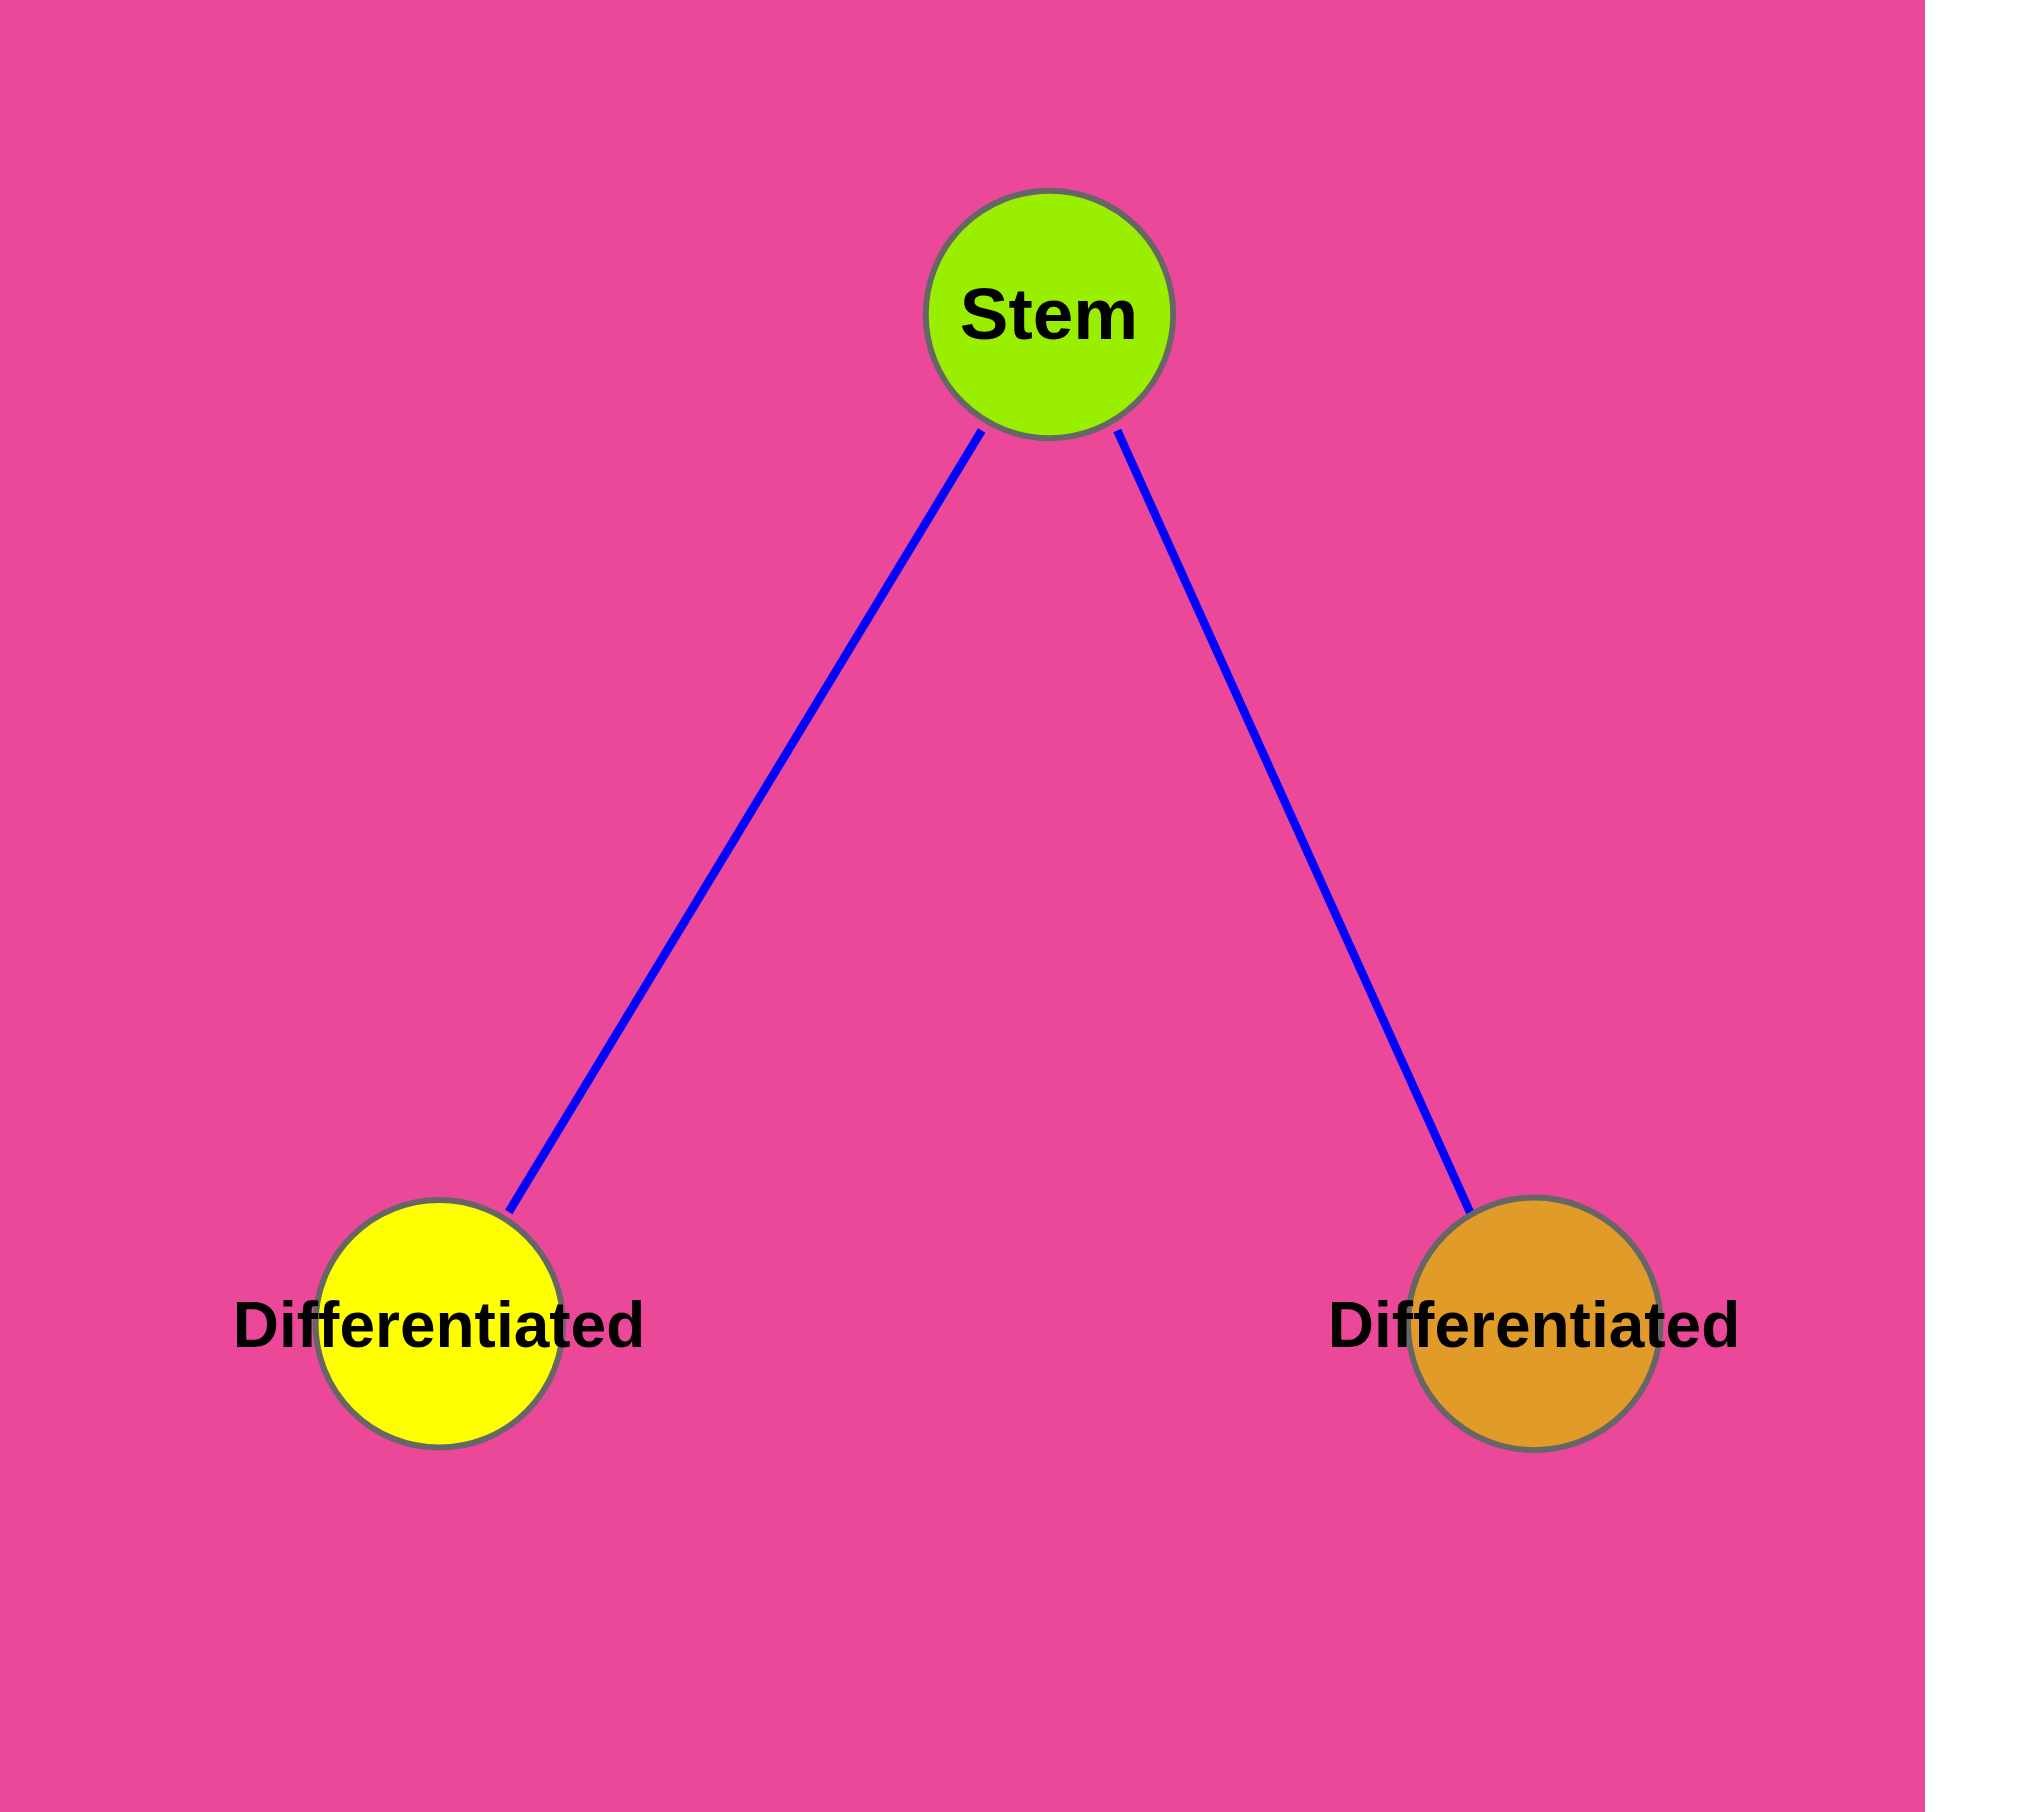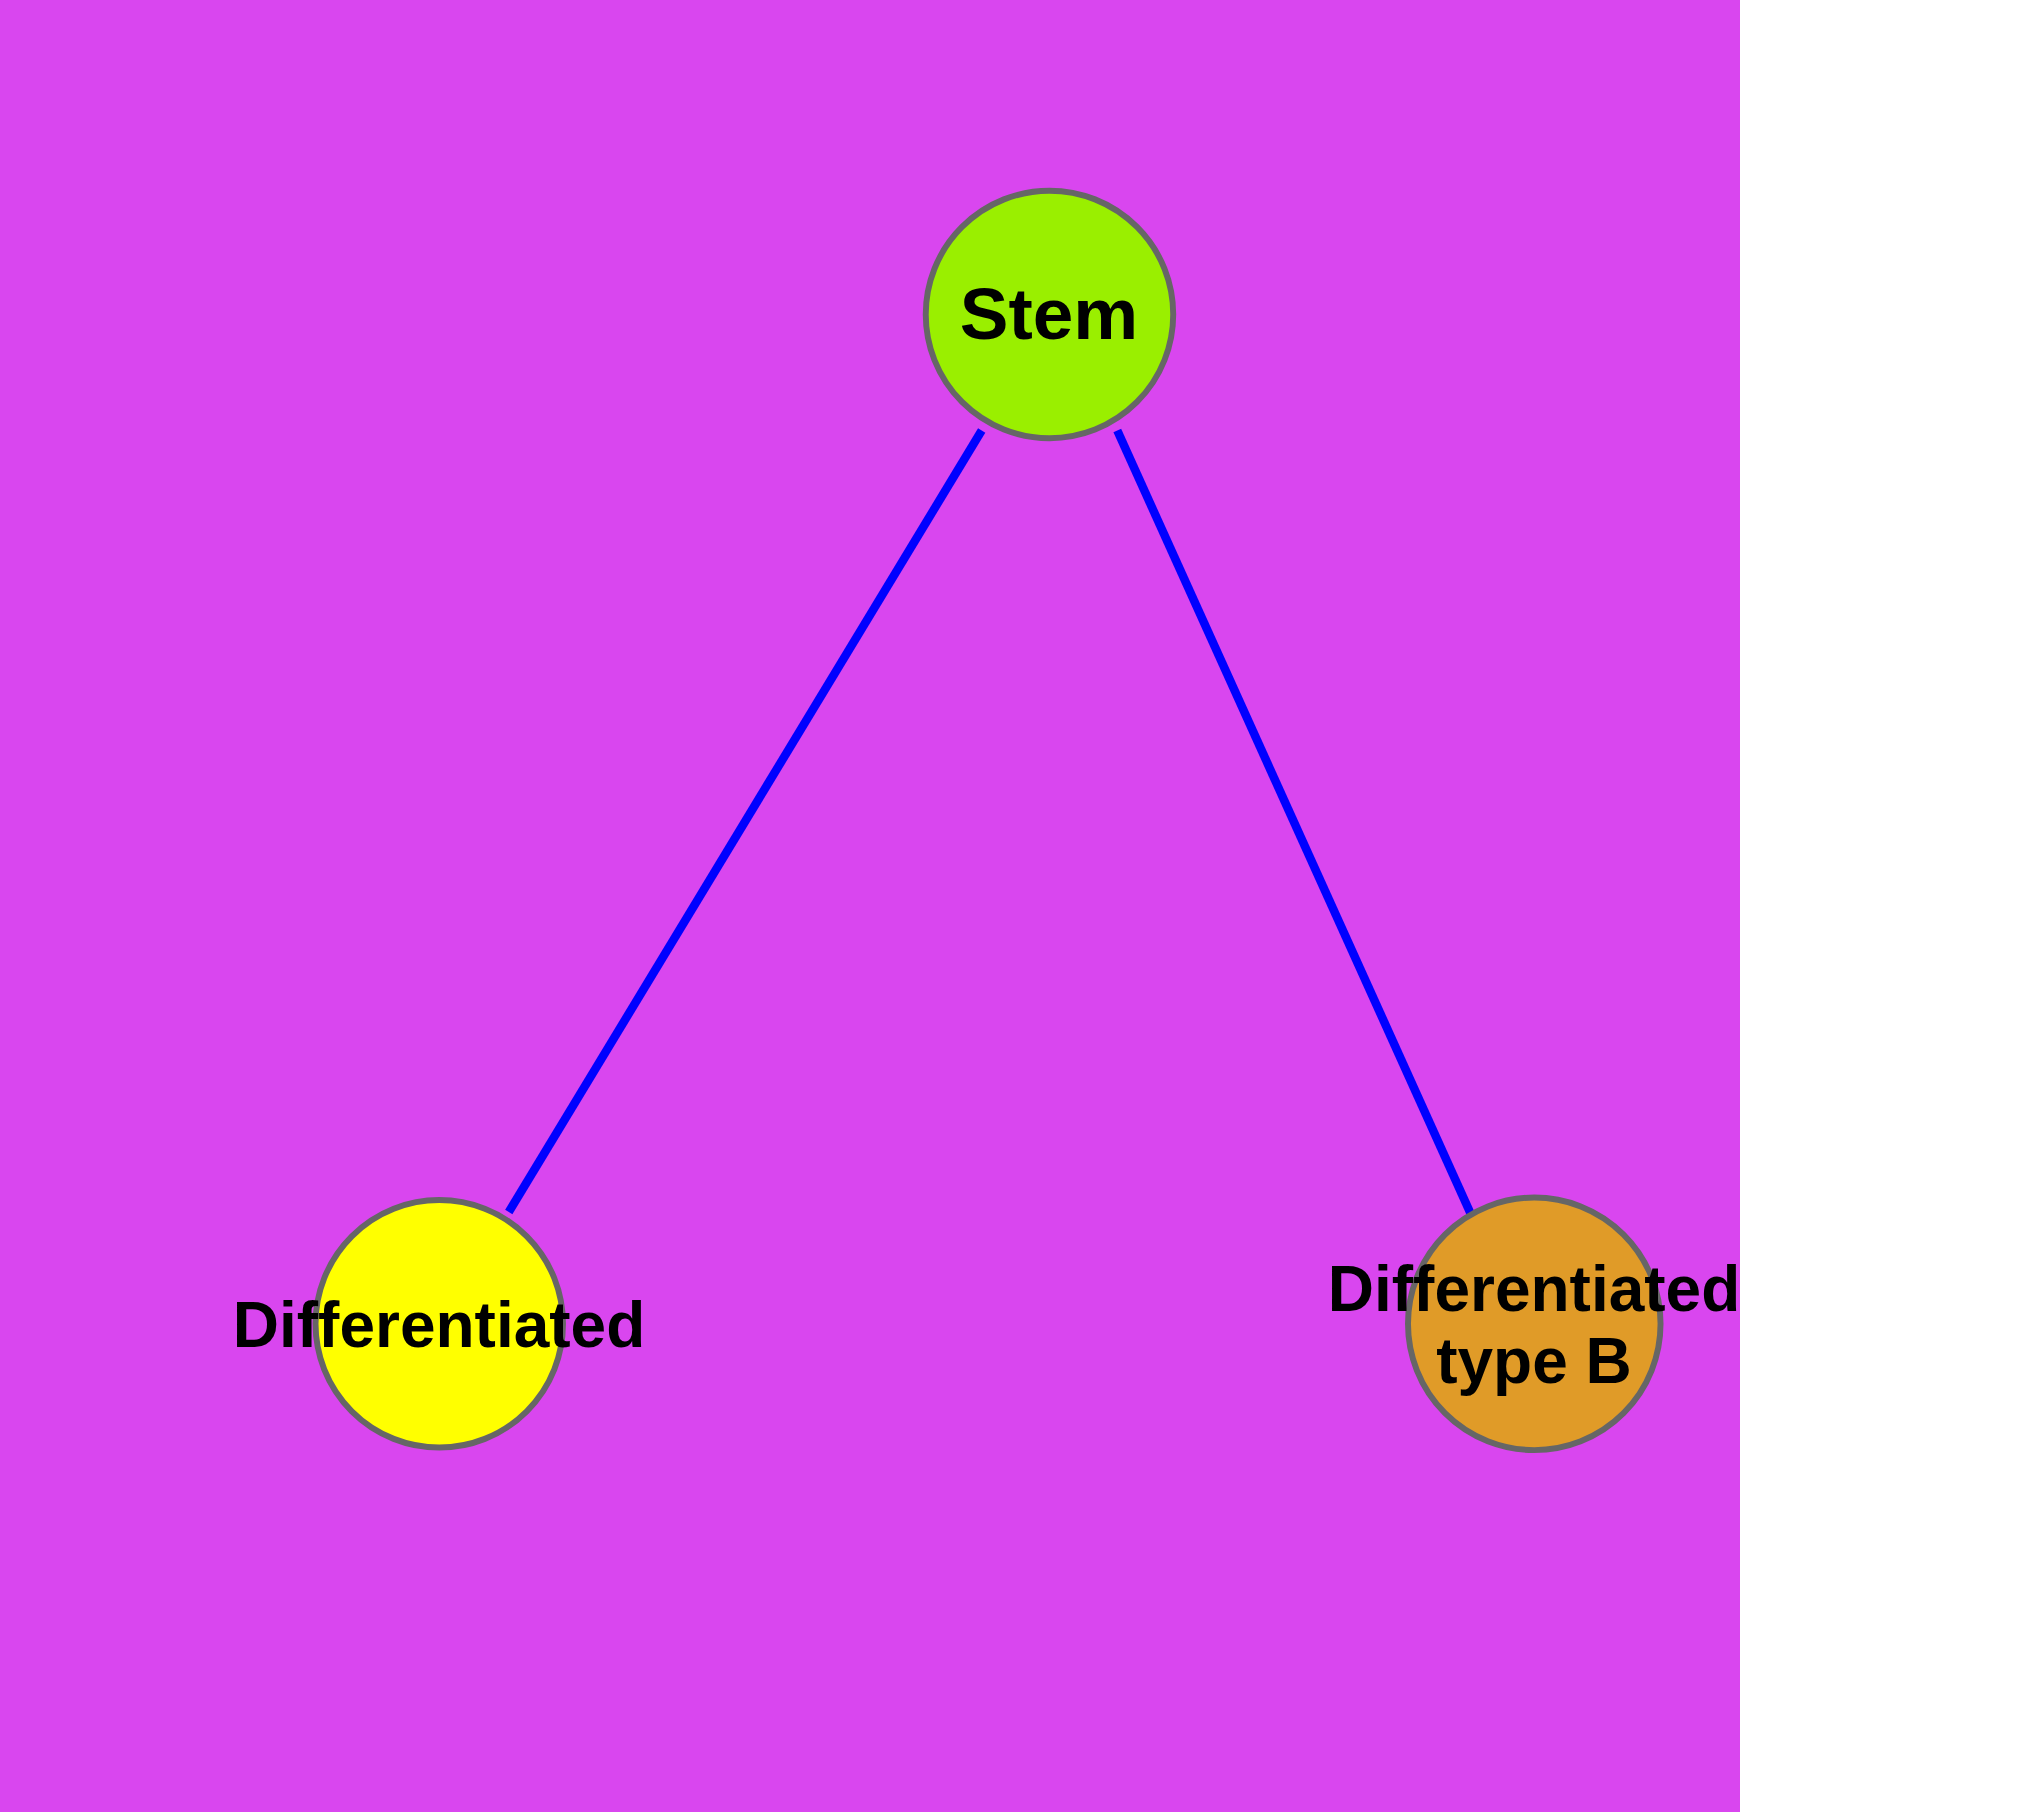--- a/index.html
+++ b/index.html
@@ -7,23 +7,23 @@
     padding: 0;
   }
   body {
     width: 2021px;
     height: 1812px;
     overflow: hidden;
     font-family: "Liberation Sans", sans-serif;
   }
   #graph-canvas {
     position: relative;
-    width: 1740px;
+    width: 1925px;
     height: 1812px;
-    background: #d946ef;
+    background: #ec4899;
   }
   #graph-svg {
     position: absolute;
     top: 0;
     left: 0;
     width: 2021px;
     height: 1812px;
     display: block;
   }
   .node-label {
@@ -58,16 +58,16 @@
       <circle cx="1238" cy="371" r="146" fill="#9aef00" stroke="#666666" stroke-width="7"></circle>
       <circle cx="518" cy="1562" r="146" fill="#ffff00" stroke="#666666" stroke-width="7"></circle>
       <circle cx="1810" cy="1562" r="149" fill="#e09b28" stroke="#666666" stroke-width="7"></circle>
     </g>
   </svg>
 
   <div class="node-label single" style="left:1049px; top:314px;">Stem</div>
 
   <div class="node-label double" style="left:439px; top:1326px;"><span>Differentiated</span><br></div>
 
-  <div class="node-label double" style="left:1534px; top:1326px;"><span>Differentiated</span><br><span>type B</span></div>
+  <div class="node-label double" style="left:1534px; top:1326px;"><span>Differentiated</span><br></div>
 
 </div>
 
 
 </body></html>

